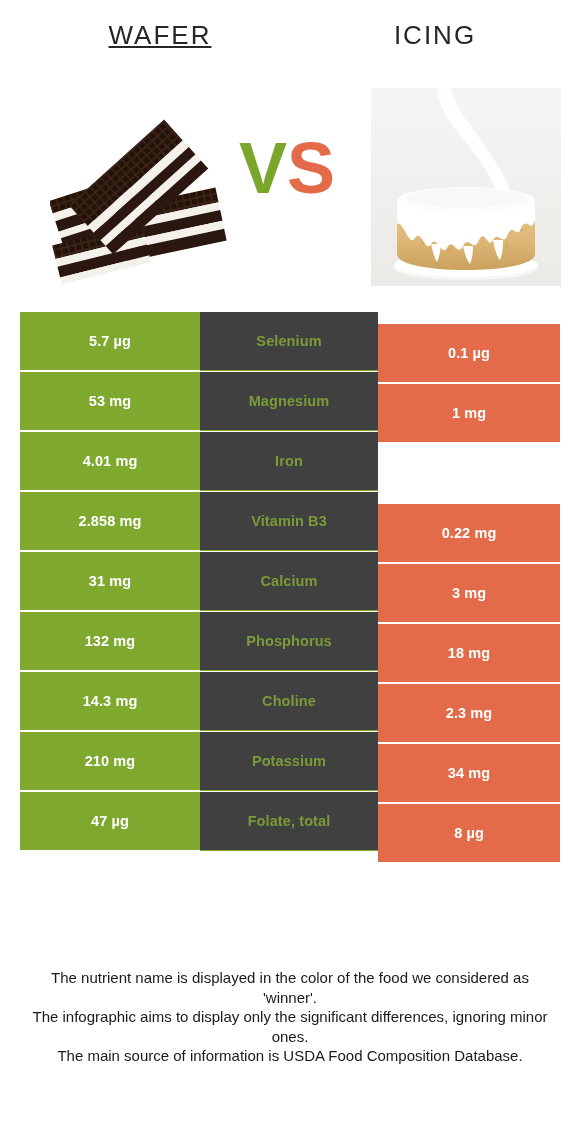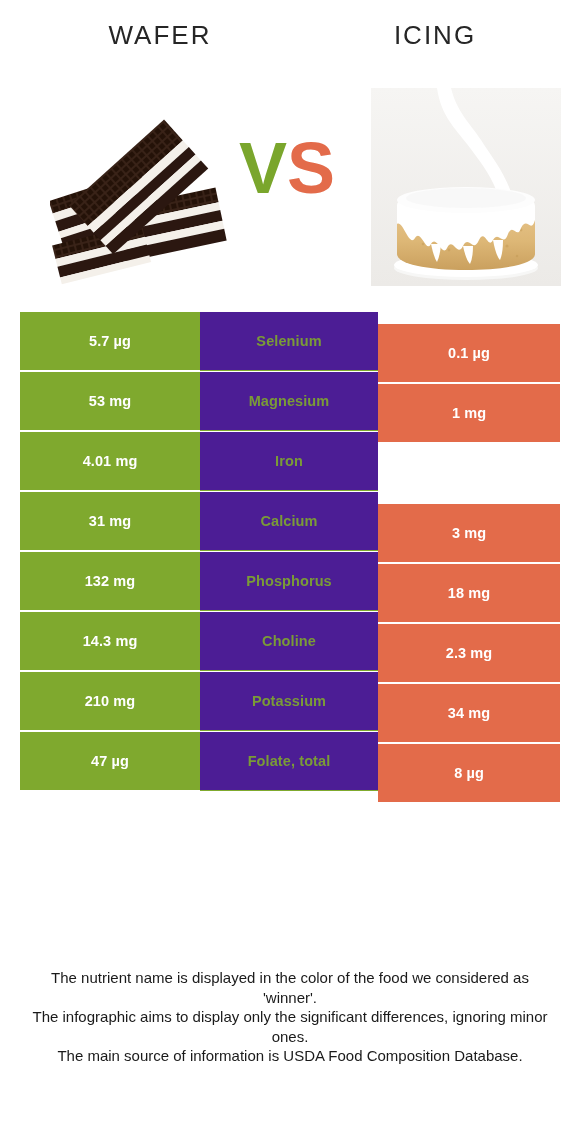--- a/index.html
+++ b/index.html
@@ -28,21 +28,21 @@
     position: absolute;
     top: 20px;
     font-family: "Liberation Sans", sans-serif;
     font-size: 26px;
     font-weight: 300;
     letter-spacing: 2px;
     color: #262626;
     text-align: center;
     white-space: nowrap;
   }
-  .title-left  { left: 20px;  width: 280px; }
+  .title-left  { left: 20px;  width: 280px; text-decoration: underline; }
   .title-right { left: 310px; width: 250px; }
 
   
   .vs {
     position: absolute;
     left: 227px; top: 128px;
     width: 120px; height: 80px;
     font-size: 72px;
     font-weight: 700;
     line-height: 80px;
@@ -96,21 +96,21 @@
     text-align: center;
   }
   .cell.left {
     width: 180px;
     background: #7FA92E;
     color: #ffffff;
     border-bottom: 1px solid #ffffff;
   }
   .cell.mid {
     width: 178px;
-    background: #4c1d95;
+    background: #404040;
     color: #7A9B37;
     border-bottom: 1px solid #7FA92E;
   }
   .cell.right {
     width: 182px;
     background: #E36B4A;
     color: #ffffff;
     border-bottom: 1px solid #ffffff;
     margin-top: 12px;
   }
@@ -250,20 +250,25 @@
       <div class="cell mid">Magnesium</div>
       <div class="cell right">1 mg</div>
     </div>
 
     <div class="row">
       <div class="cell left">4.01 mg</div>
       <div class="cell mid">Iron</div>
     </div>
 
 
+    <div class="row">
+      <div class="cell left">2.858 mg</div>
+      <div class="cell mid">Vitamin B3</div>
+      <div class="cell right">0.22 mg</div>
+    </div>
 
     <div class="row">
       <div class="cell left">31 mg</div>
       <div class="cell mid">Calcium</div>
       <div class="cell right">3 mg</div>
     </div>
 
     <div class="row">
       <div class="cell left">132 mg</div>
       <div class="cell mid">Phosphorus</div>

